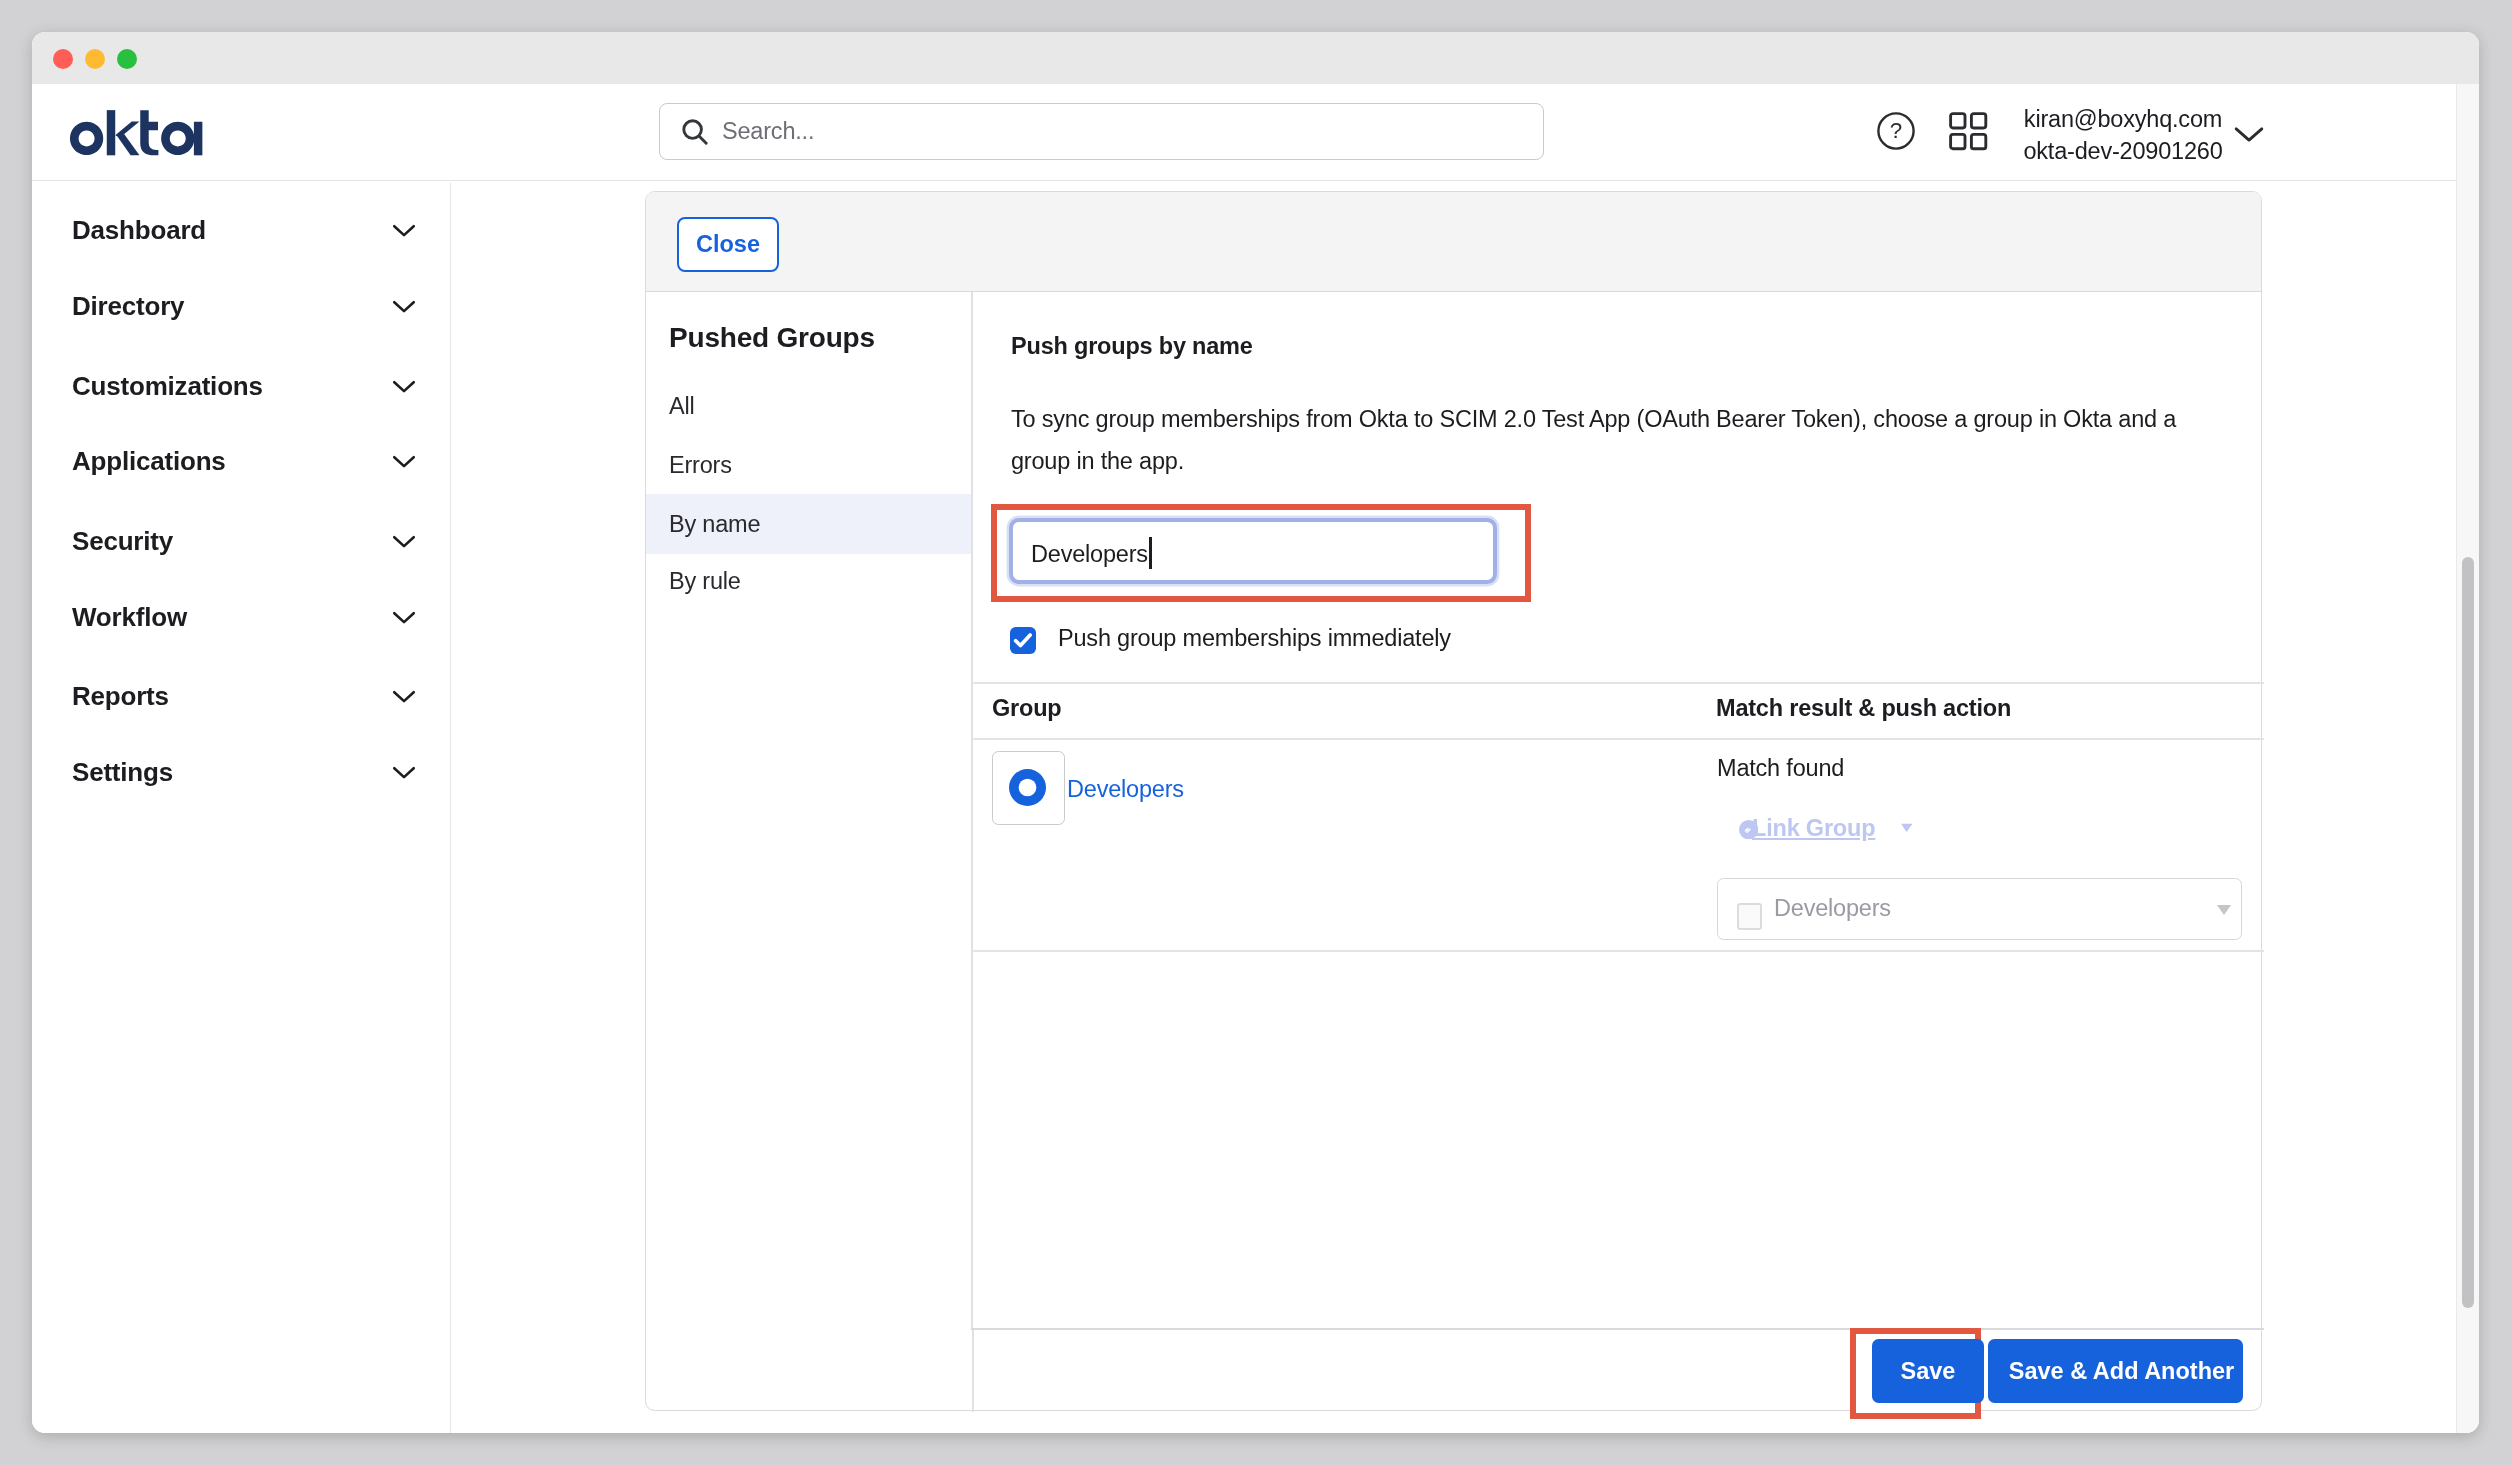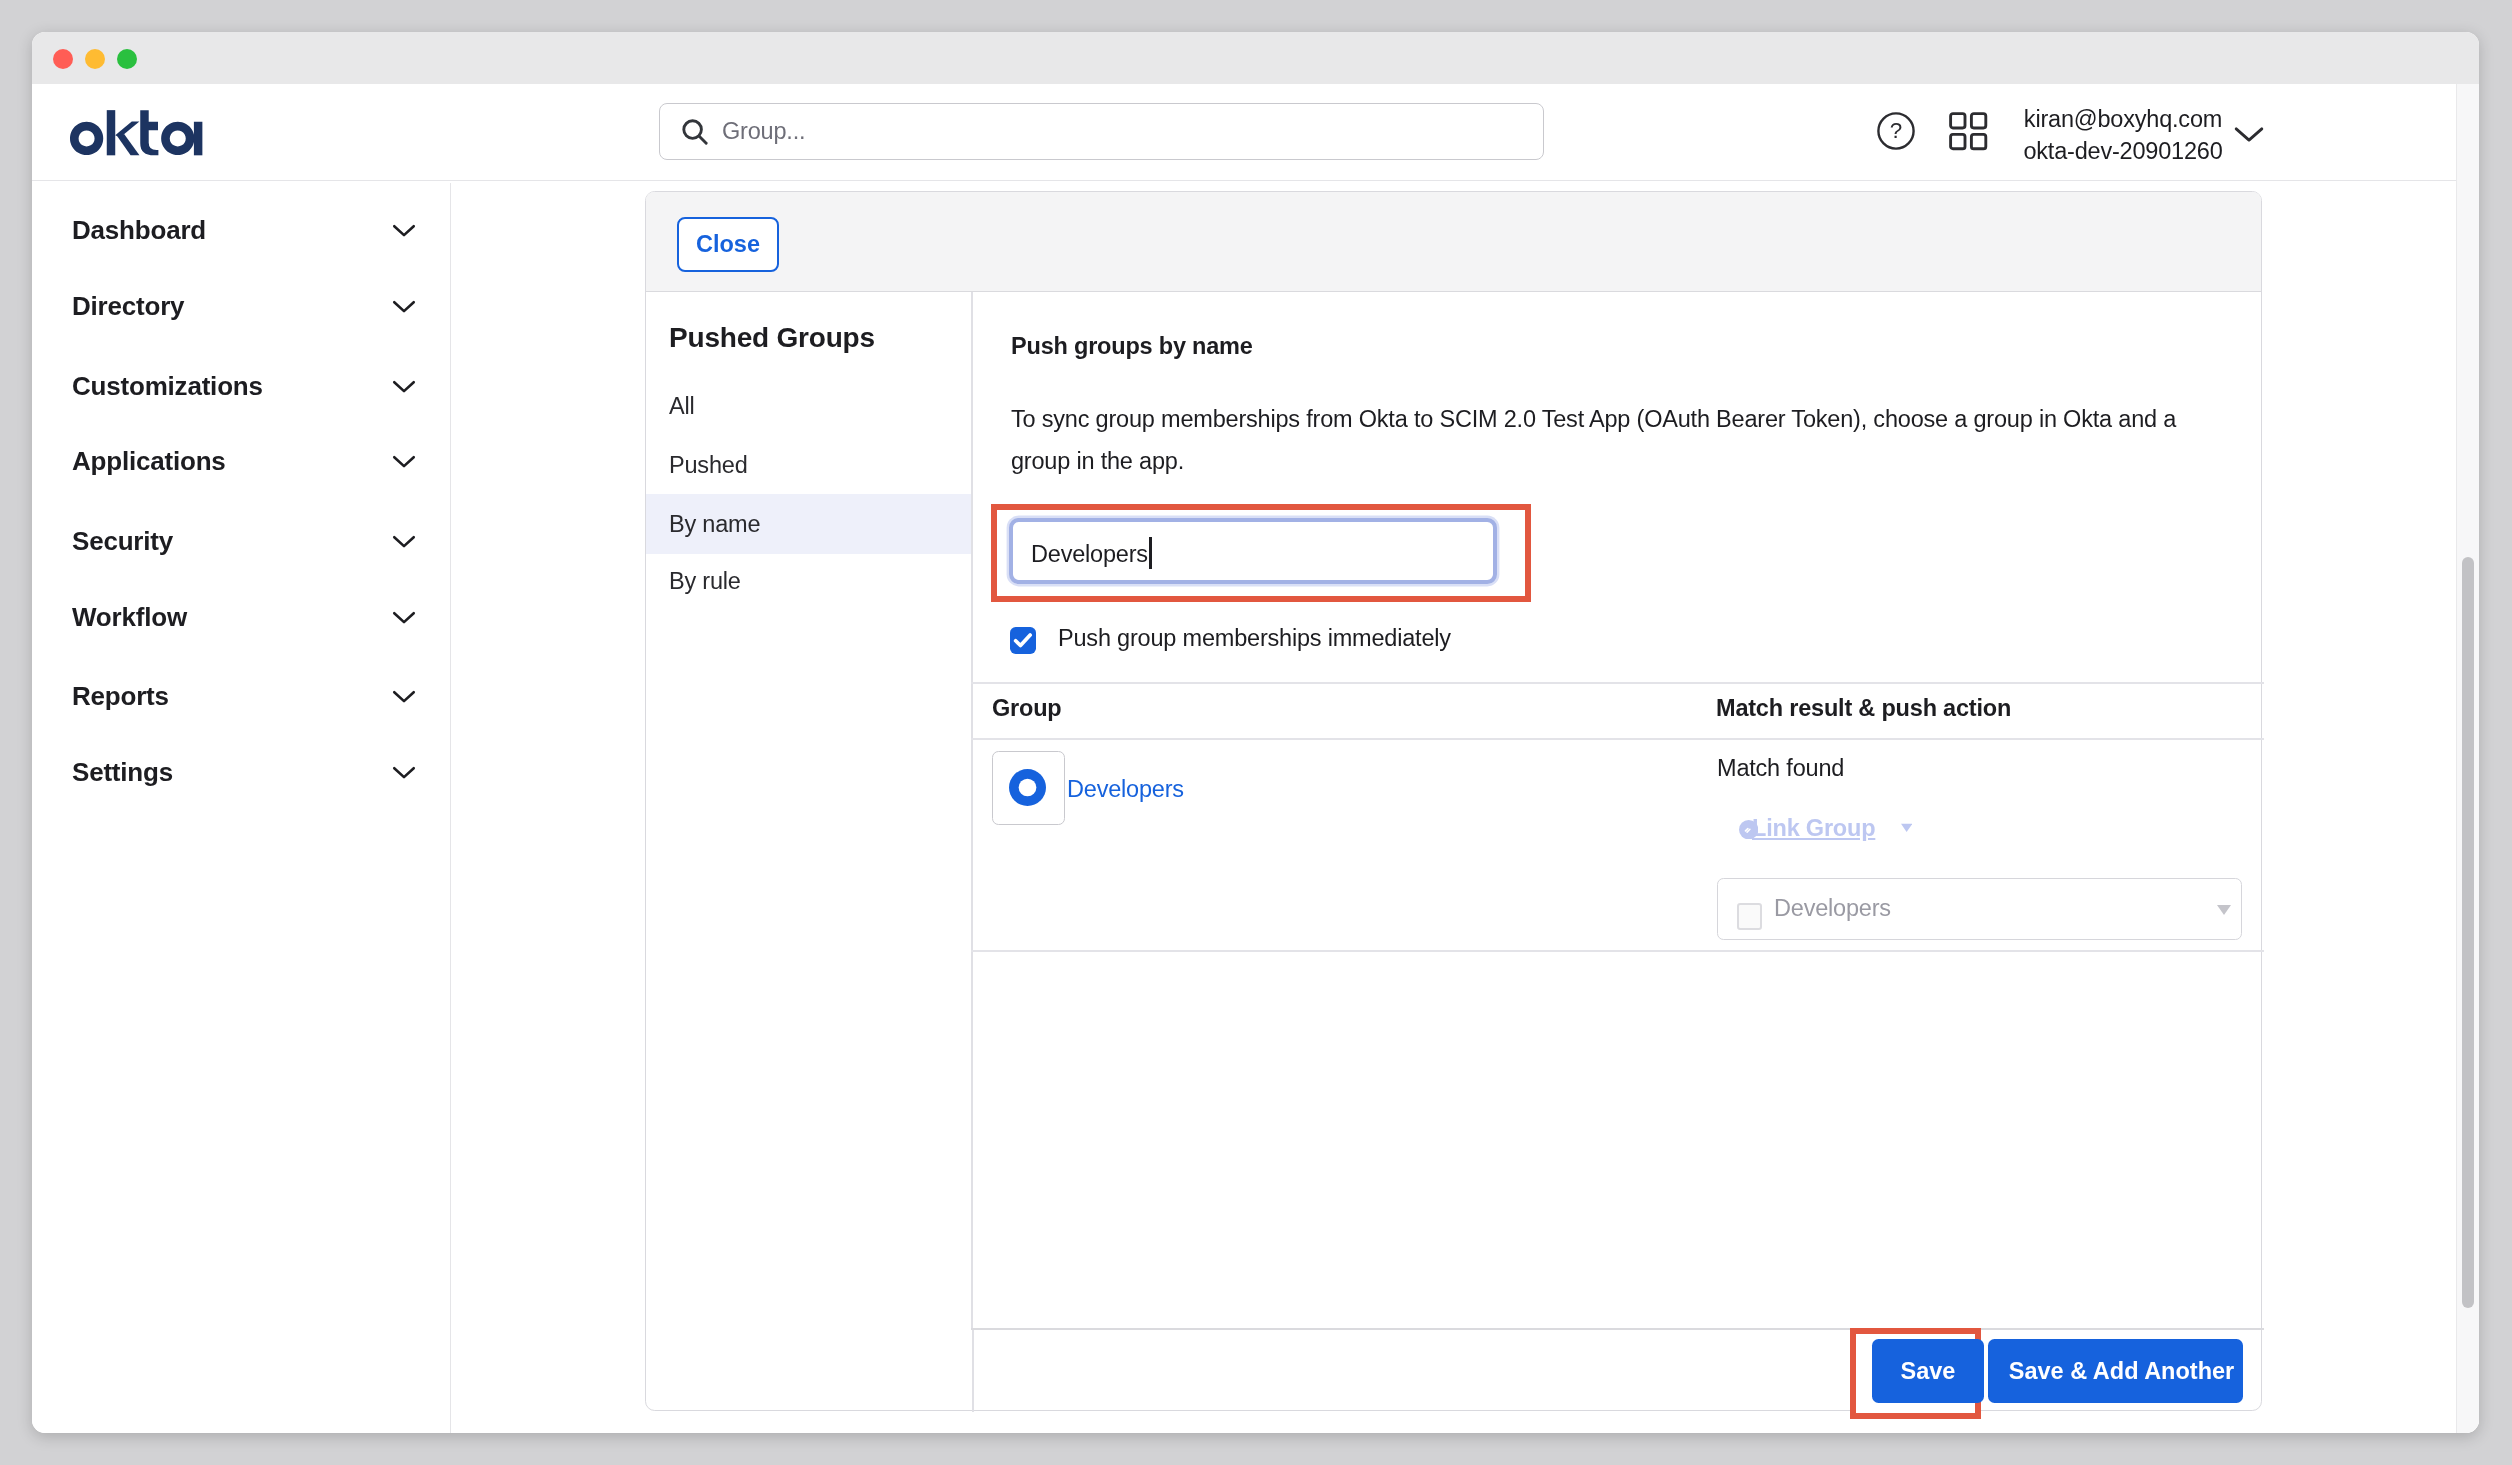--- a/index.html
+++ b/index.html
@@ -83,21 +83,21 @@
             <path d="M141 25.4 a20.6 20.6 0 1 0 0.001 0 Z M141 36.2 a9.9 9.9 0 1 1 -0.001 0 Z" fill-rule="evenodd"></path>
             <rect x="161" y="25.4" width="10.5" height="41.6"></rect>
           </g>
         </svg>
       </div>
       <div class="searchbox">
         <svg style="position:absolute;left:19.4px;top:12px" width="32" height="32" viewBox="0 0 40 40">
           <circle cx="17" cy="17" r="11" fill="none" stroke="#33363b" stroke-width="3.6"></circle>
           <line x1="25" y1="25" x2="34" y2="34" stroke="#33363b" stroke-width="3.6" stroke-linecap="round"></line>
         </svg>
-        <div class="searchph">Group...</div>
+        <div class="searchph">Search...</div>
       </div>
       <div class="helpicon">
         <svg width="40" height="40" viewBox="0 0 50 50">
           <circle cx="25" cy="25" r="22" fill="none" stroke="#2c2c30" stroke-width="3"></circle>
           <text x="25" y="34" text-anchor="middle" font-family="Liberation Sans" font-size="28" fill="#2c2c30">?</text>
         </svg>
       </div>
       <div class="gridicon">
         <svg width="40" height="40" viewBox="0 0 50 50">
           <rect x="2" y="2" width="18" height="18" rx="3" fill="none" stroke="#2c2c30" stroke-width="3.6"></rect>
@@ -144,21 +144,21 @@
       <div class="scrollthumb"></div>
     </div>
     <div class="card">
       <div class="band">
         <div class="closebtn">Close</div>
       </div>
       <div class="tabdiv"></div>
       <div class="byname-bg"></div>
       <div class="tabhead">Pushed Groups</div>
       <div class="tabitem" style="top:201px">All</div>
-      <div class="tabitem" style="top:260px">Pushed</div>
+      <div class="tabitem" style="top:260px">Errors</div>
       <div class="tabitem" style="top:319px">By name</div>
       <div class="tabitem" style="top:376px">By rule</div>
       <div class="formtitle">Push groups by name</div>
       <div class="para">To sync group memberships from Okta to SCIM 2.0 Test App (OAuth Bearer Token), choose a group in Okta and a<br>group in the app.</div>
       <div class="redbox1"></div>
       <div class="input1">
         <div class="inputtext">Developers<span class="caret"></span></div>
       </div>
       <div class="checkbox">
         <svg width="25" height="25" viewBox="0 0 31 31">

